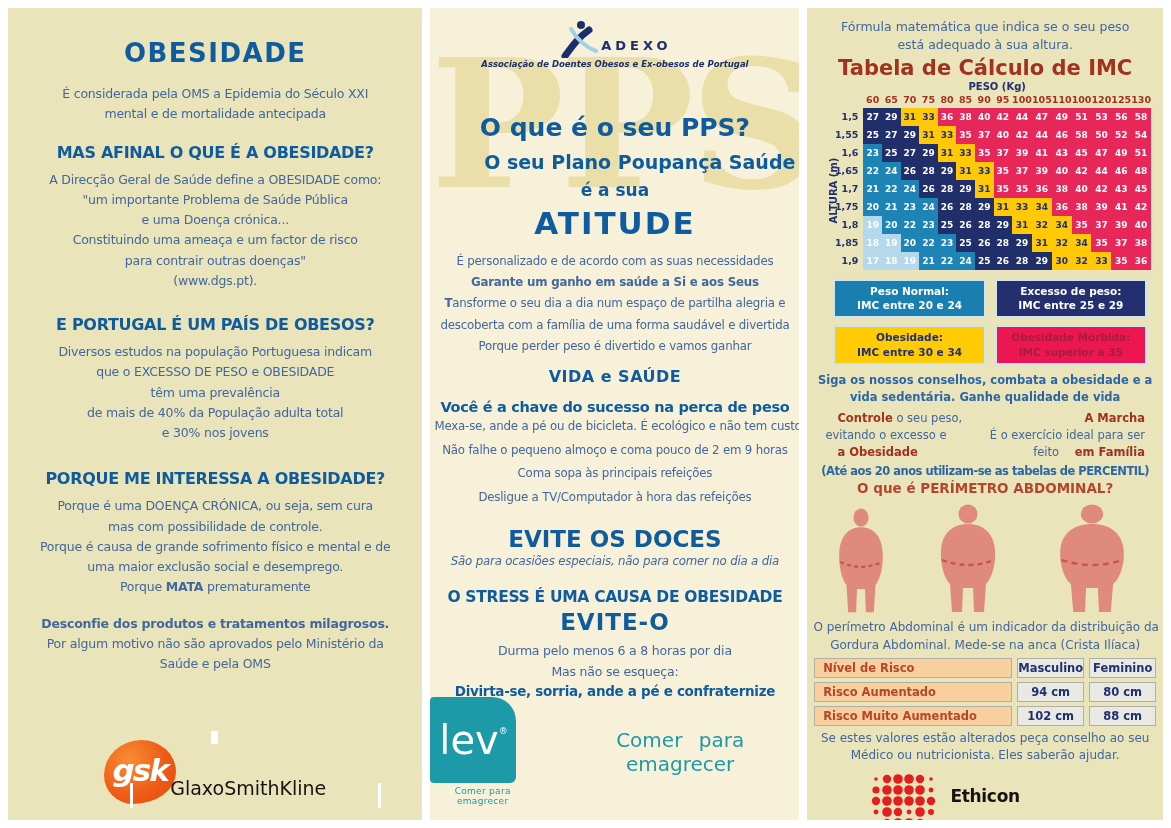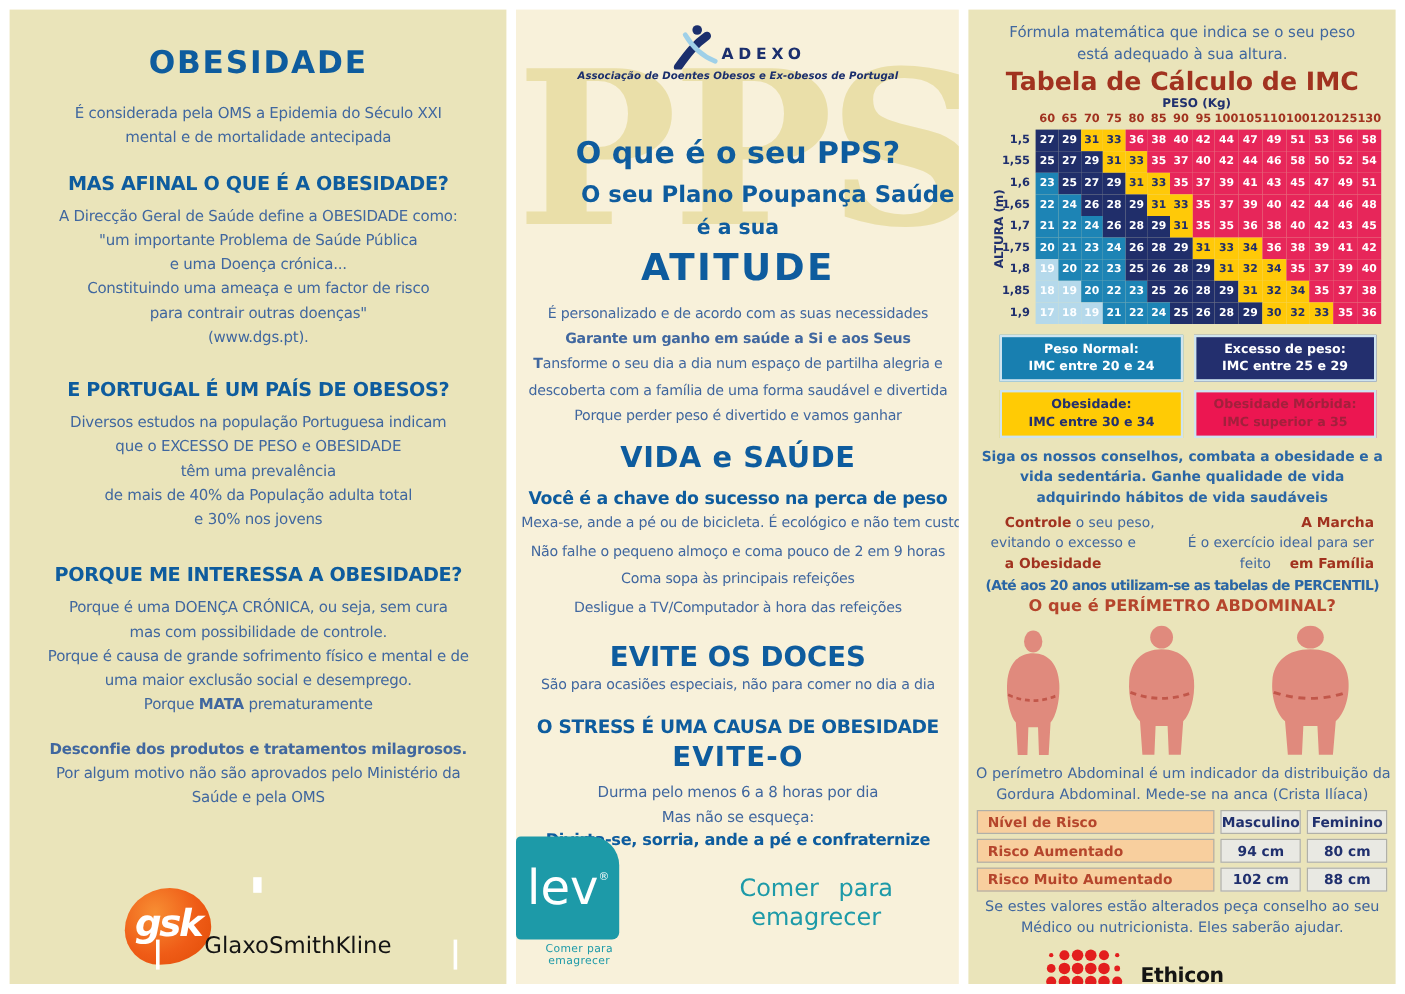--- a/index.html
+++ b/index.html
@@ -39,24 +39,24 @@
   .mid-content{position:relative;z-index:1;}
   .adexo{display:flex;flex-direction:column;align-items:center;}
   .adexo-top{display:flex;align-items:flex-end;gap:1px;}
   .adexo-name{font-size:13px;font-weight:bold;color:#1b2f6d;letter-spacing:4px;margin-bottom:5px;}
   .adexo-sub{font-size:8.5px;font-style:italic;font-weight:bold;color:#1b2f6d;margin-top:1px;}
   .q1{font-size:25px;font-weight:bold;color:var(--heading_blue);margin-top:44px;}
   .q2{font-size:19px;font-weight:bold;color:var(--heading_blue);margin-top:9px;text-align:right;}
   .q3{font-size:17px;font-weight:bold;color:var(--heading_blue);margin-top:7px;}
   .big-atitude{font-size:31px;font-weight:bold;color:var(--heading_blue);letter-spacing:2px;margin:5px 0 10px;}
   .mid-lines{font-size:11.8px;line-height:1.8;}
-  .h-vida{font-size:24px;font-weight:bold;color:var(--heading_blue);letter-spacing:0.5px;margin-top:10px;}
+  .h-vida{font-size:16px;font-weight:bold;color:var(--heading_blue);letter-spacing:0.5px;margin-top:10px;}
   .h-chave{font-size:14.5px;font-weight:bold;color:var(--heading_blue);letter-spacing:-0.3px;white-space:nowrap;margin-top:13px;}
   .h-doces{font-size:23px;font-weight:bold;color:var(--heading_blue);margin-top:16px;}
-  .doces-sub{font-size:11.8px;}
+  .doces-sub{font-size:11.8px;font-style:italic;}
   .h-stress{font-size:15.5px;font-weight:bold;color:var(--heading_blue);letter-spacing:-0.3px;white-space:nowrap;margin-top:17px;}
   .h-evite{font-size:23px;font-weight:bold;color:var(--heading_blue);letter-spacing:1px;margin-top:3px;}
   .final-line{font-size:13.5px;font-weight:bold;color:var(--heading_blue);letter-spacing:-0.3px;margin-top:1px;}
   .lev-row{position:absolute;bottom:14px;left:0;right:0;display:flex;justify-content:center;align-items:center;gap:26px;z-index:1;}
   .lev-box{width:86px;height:86px;background:var(--teal);border-radius:4px 24px 6px 4px;display:flex;align-items:center;justify-content:center;color:#fff;font-size:40px;}
   .lev-box sup{font-size:9px;margin-top:-18px;}
   .lev-small{font-size:9px;color:var(--teal);margin-top:3px;letter-spacing:0.3px;}
   .lev-tag{font-size:20px;color:var(--teal);word-spacing:10px;}
 
   
@@ -392,21 +392,20 @@
           <div>IMC entre 30 e 34</div>
         </div>
         <div class="legend-box" style="background: rgb(236, 22, 81); color: rgb(162, 32, 60);">
           <div>Obesidade Mórbida:</div>
           <div>IMC superior a 35</div>
         </div>
       </div>
     <div class="siga">
         <div>Siga os nossos conselhos, combata a obesidade e a</div>
         <div>vida sedentária. Ganhe qualidade de vida</div>
-        <div>adquirindo hábitos de vida saudáveis</div>
       </div>
     <div class="ctl-row">
       <div class="ctl-col">
           <div><span class="red">Controle</span><span> o seu  peso,</span></div>
           <div>evitando o excesso e</div>
           <div><span class="red">a Obesidade</span></div>
         </div>
       <div class="ctl-col marcha-col">
           <div><span class="red">A Marcha</span></div>
           <div>É o exercício ideal para ser</div>

